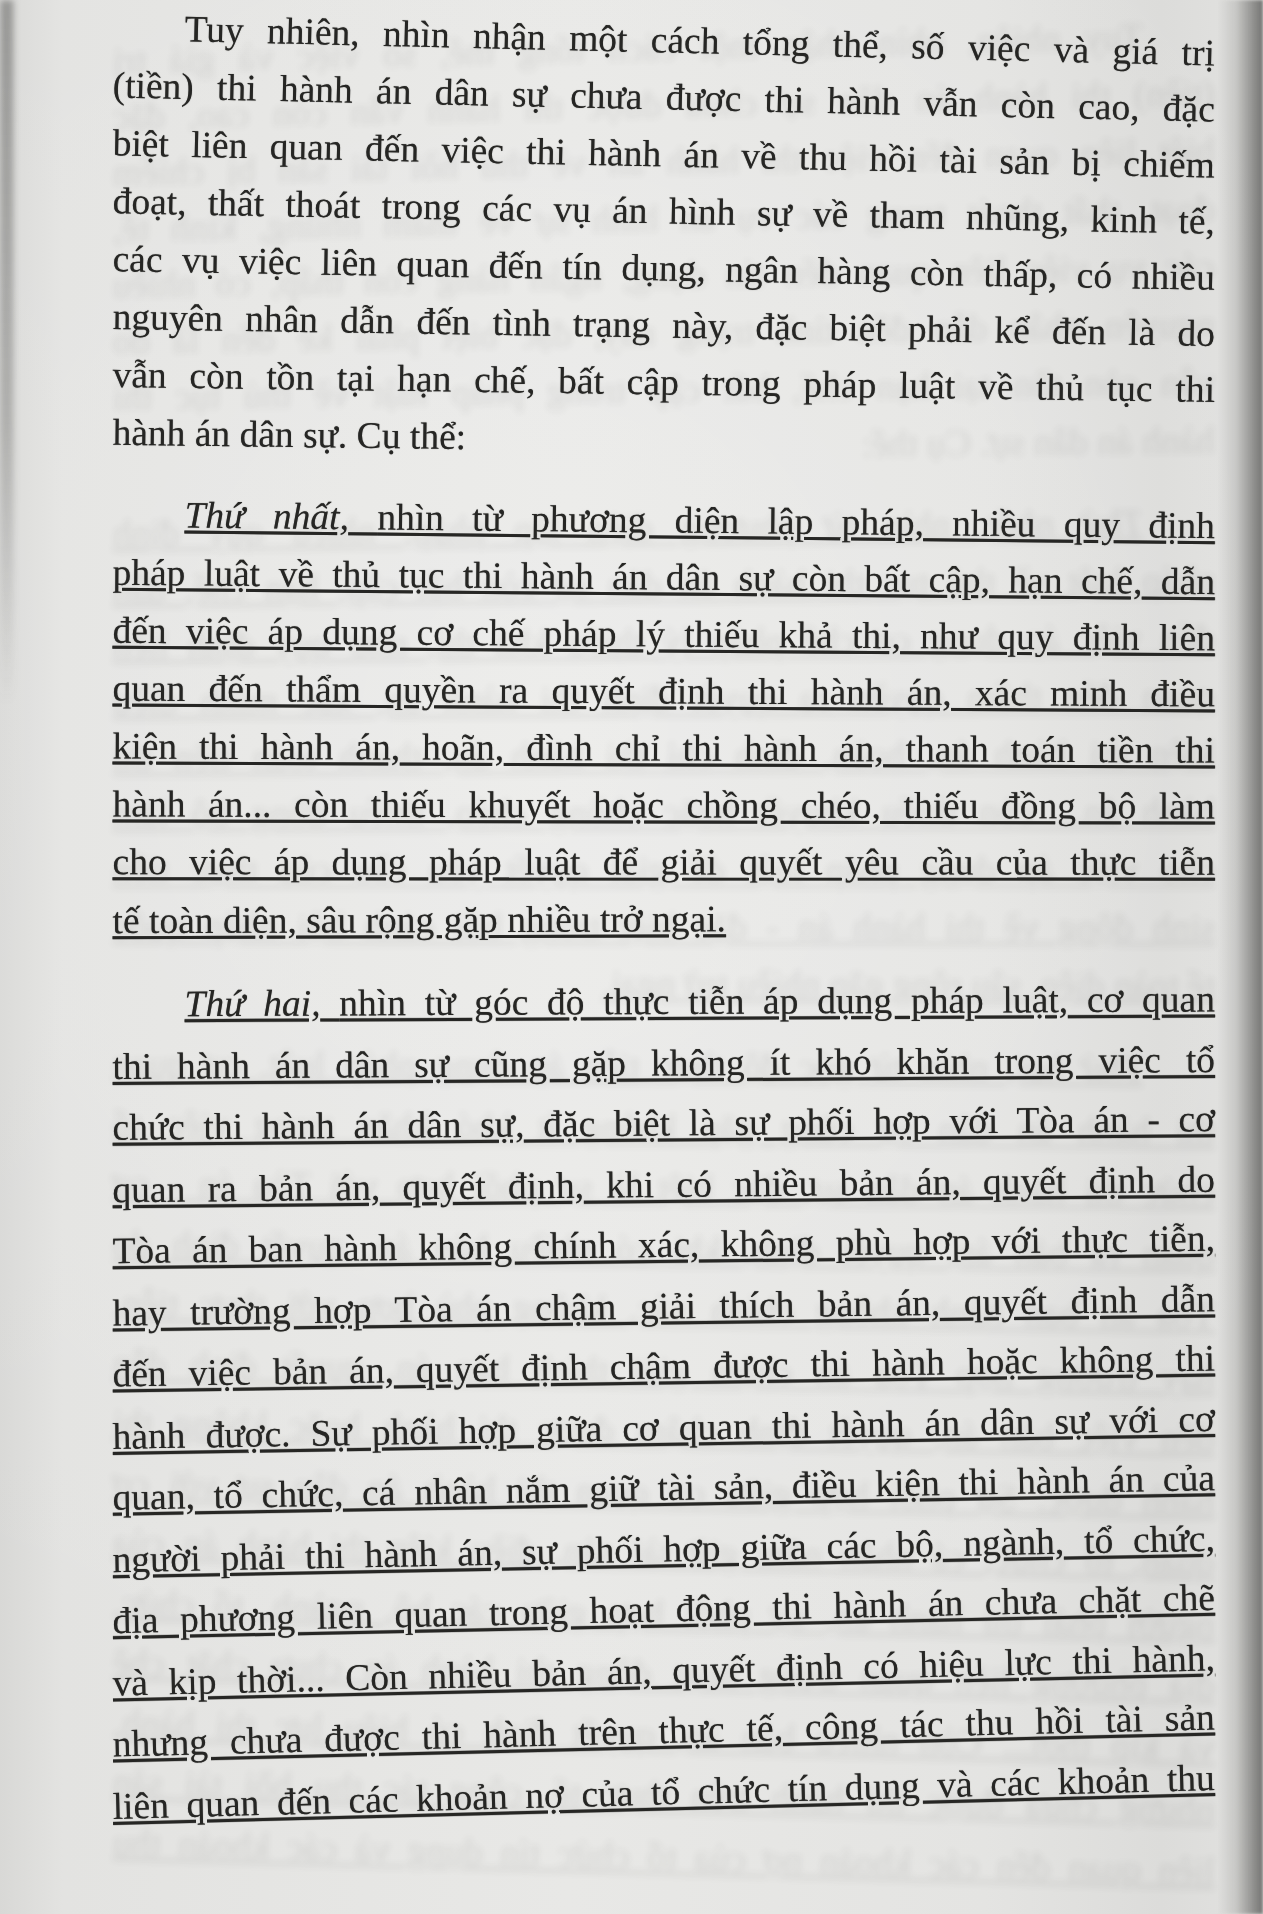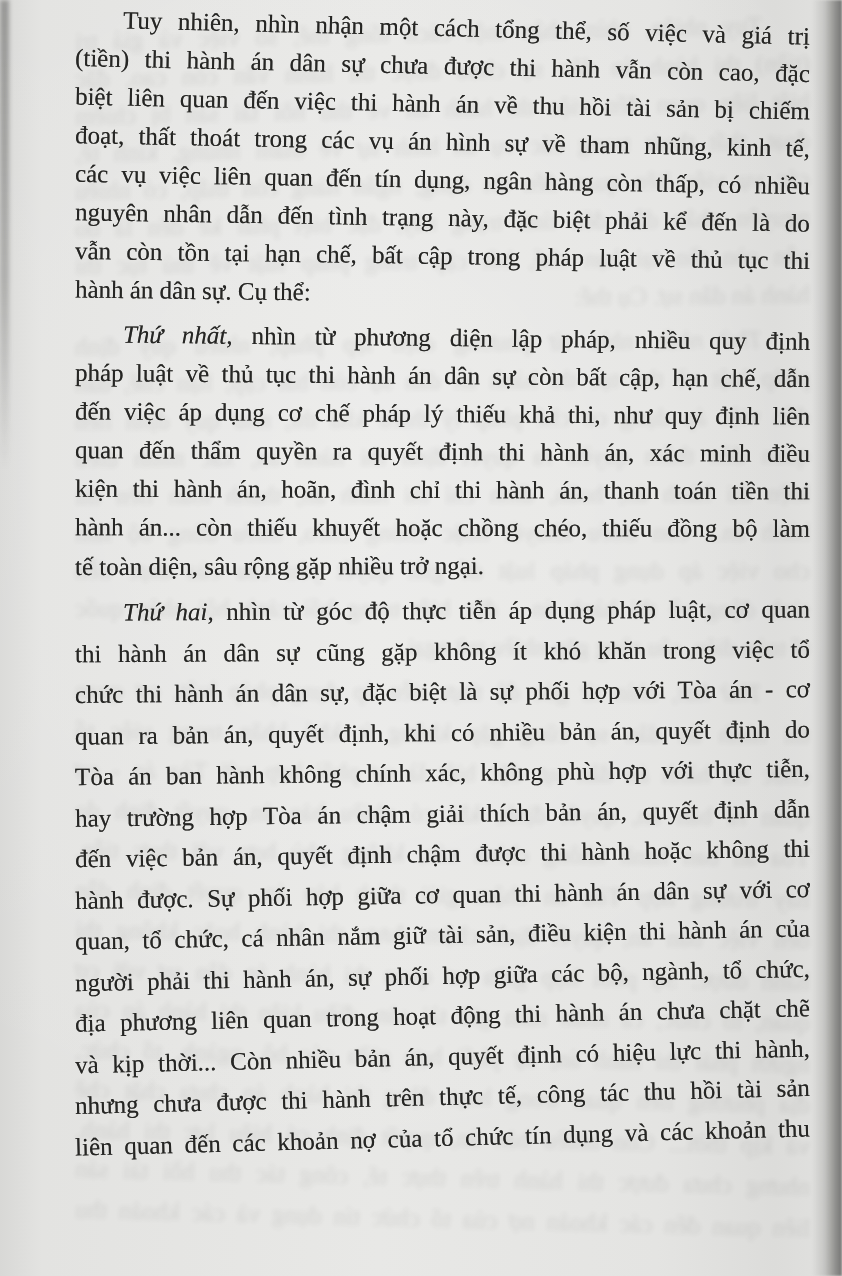--- a/index.html
+++ b/index.html
@@ -26,21 +26,21 @@
     filter:blur(1px);
     pointer-events:none;
   }
   .text-block{
     position:absolute;left:75px;top:0;width:735px;
     padding-top:9px;
     font-size:25px;
     text-shadow:0 0 0.6px rgba(38,38,36,0.65);
   }
   .para{margin:0;}
-  .para + .para{margin-top:6px;}
+  .para + .para{margin-top:16px;text-decoration:underline;}
   .line{
     text-align:justify;
     text-align-last:justify;
     white-space:nowrap;
     height:38px;line-height:38px;
   }
   .p2 .line{height:40.5px;line-height:40.5px;}
   .line.indent{text-indent:48px;}
   .line.endline{text-align-last:left;}
   .lead{font-style:italic;}
@@ -110,20 +110,21 @@
       <div class="line endline" style="transform: rotate(0.69deg);">hành án dân sự. Cụ thể:</div>
     </div>
 
     <div class="para p1">
       <div class="line indent" style="transform: rotate(0.59deg);"><span class="lead">Thứ nhất,</span> <span>nhìn từ phương diện lập pháp, nhiều quy định</span></div>
       <div class="line" style="transform: rotate(0.49deg);">pháp luật về thủ tục thi hành án dân sự còn bất cập, hạn chế, dẫn</div>
       <div class="line" style="transform: rotate(0.4deg);">đến việc áp dụng cơ chế pháp lý thiếu khả thi, như quy định liên</div>
       <div class="line" style="transform: rotate(0.3deg);">quan đến thẩm quyền ra quyết định thi hành án, xác minh điều</div>
       <div class="line" style="transform: rotate(0.21deg);">kiện thi hành án, hoãn, đình chỉ thi hành án, thanh toán tiền thi</div>
       <div class="line" style="transform: rotate(0.11deg);">hành án... còn thiếu khuyết hoặc chồng chéo, thiếu đồng bộ làm</div>
+      <div class="line" style="transform: rotate(0.02deg);">cho việc áp dụng pháp luật để giải quyết yêu cầu của thực tiễn</div>
       <div class="line endline" style="transform: rotate(-0.17deg);">tế toàn diện, sâu rộng gặp nhiều trở ngại.</div>
     </div>
 
     <div class="para p2">
       <div class="line indent" style="transform: rotate(-0.26deg);"><span class="lead">Thứ hai,</span> <span>nhìn từ góc độ thực tiễn áp dụng pháp luật, cơ quan</span></div>
       <div class="line" style="transform: rotate(-0.36deg);">thi hành án dân sự cũng gặp không ít khó khăn trong việc tổ</div>
       <div class="line" style="transform: rotate(-0.45deg);">chức thi hành án dân sự, đặc biệt là sự phối hợp với Tòa án - cơ</div>
       <div class="line" style="transform: rotate(-0.55deg);">quan ra bản án, quyết định, khi có nhiều bản án, quyết định do</div>
       <div class="line" style="transform: rotate(-0.65deg);">Tòa án ban hành không chính xác, không phù hợp với thực tiễn,</div>
       <div class="line" style="transform: rotate(-0.74deg);">hay trường hợp Tòa án chậm giải thích bản án, quyết định dẫn</div>

